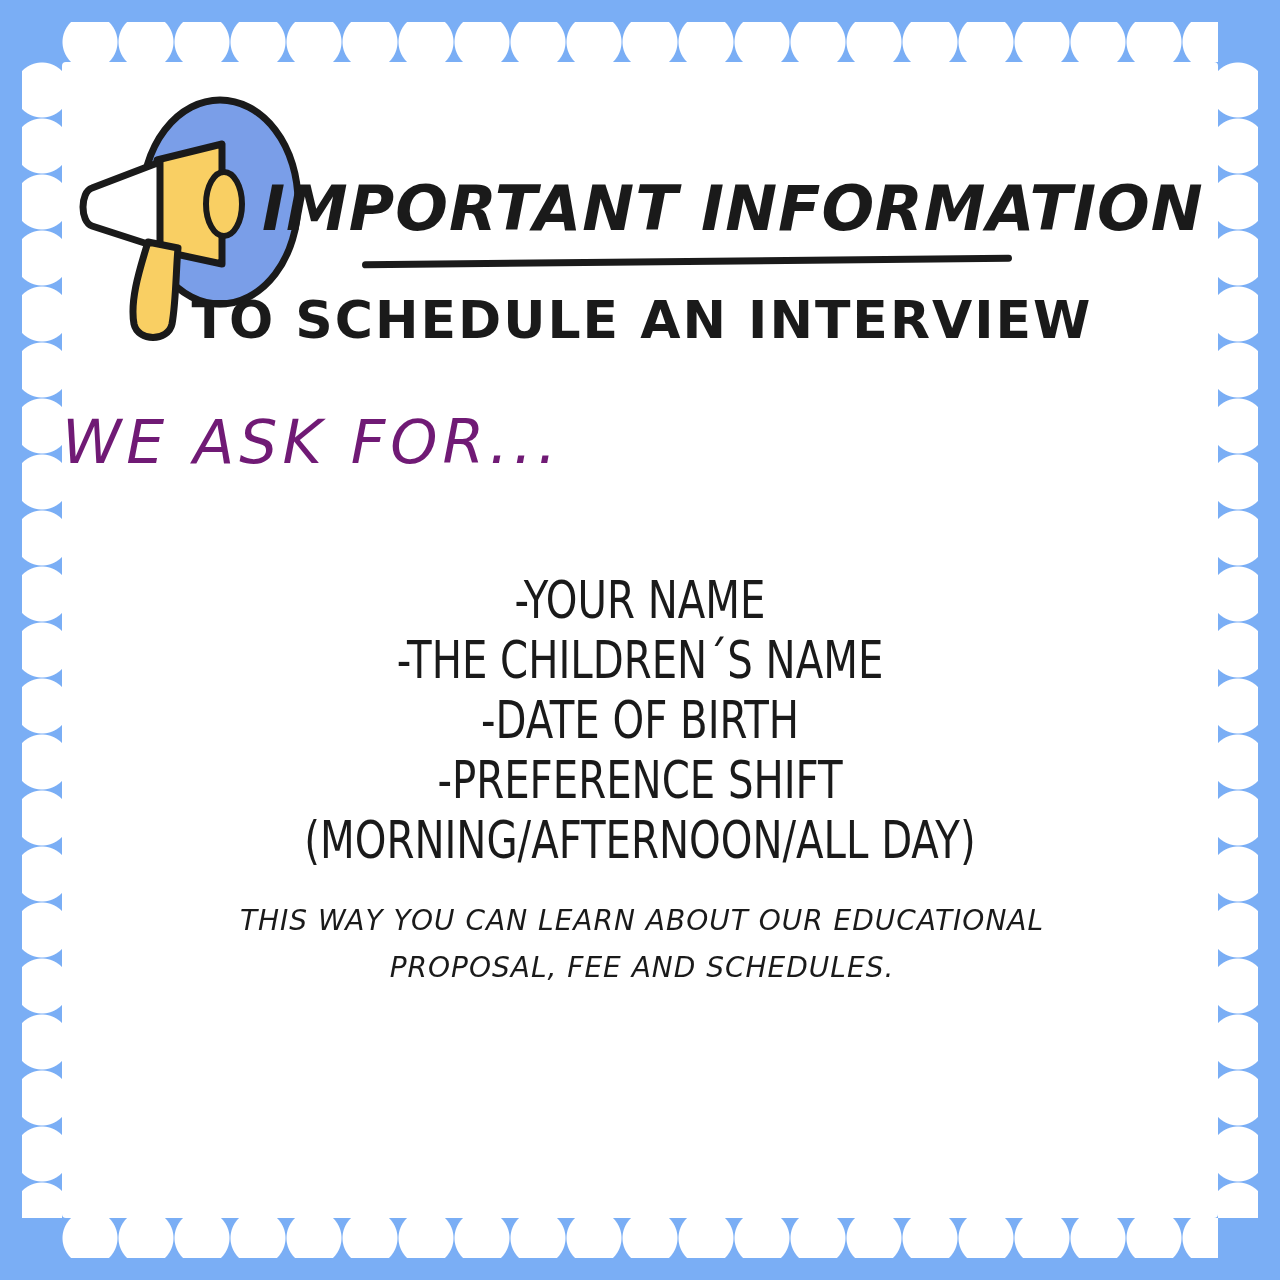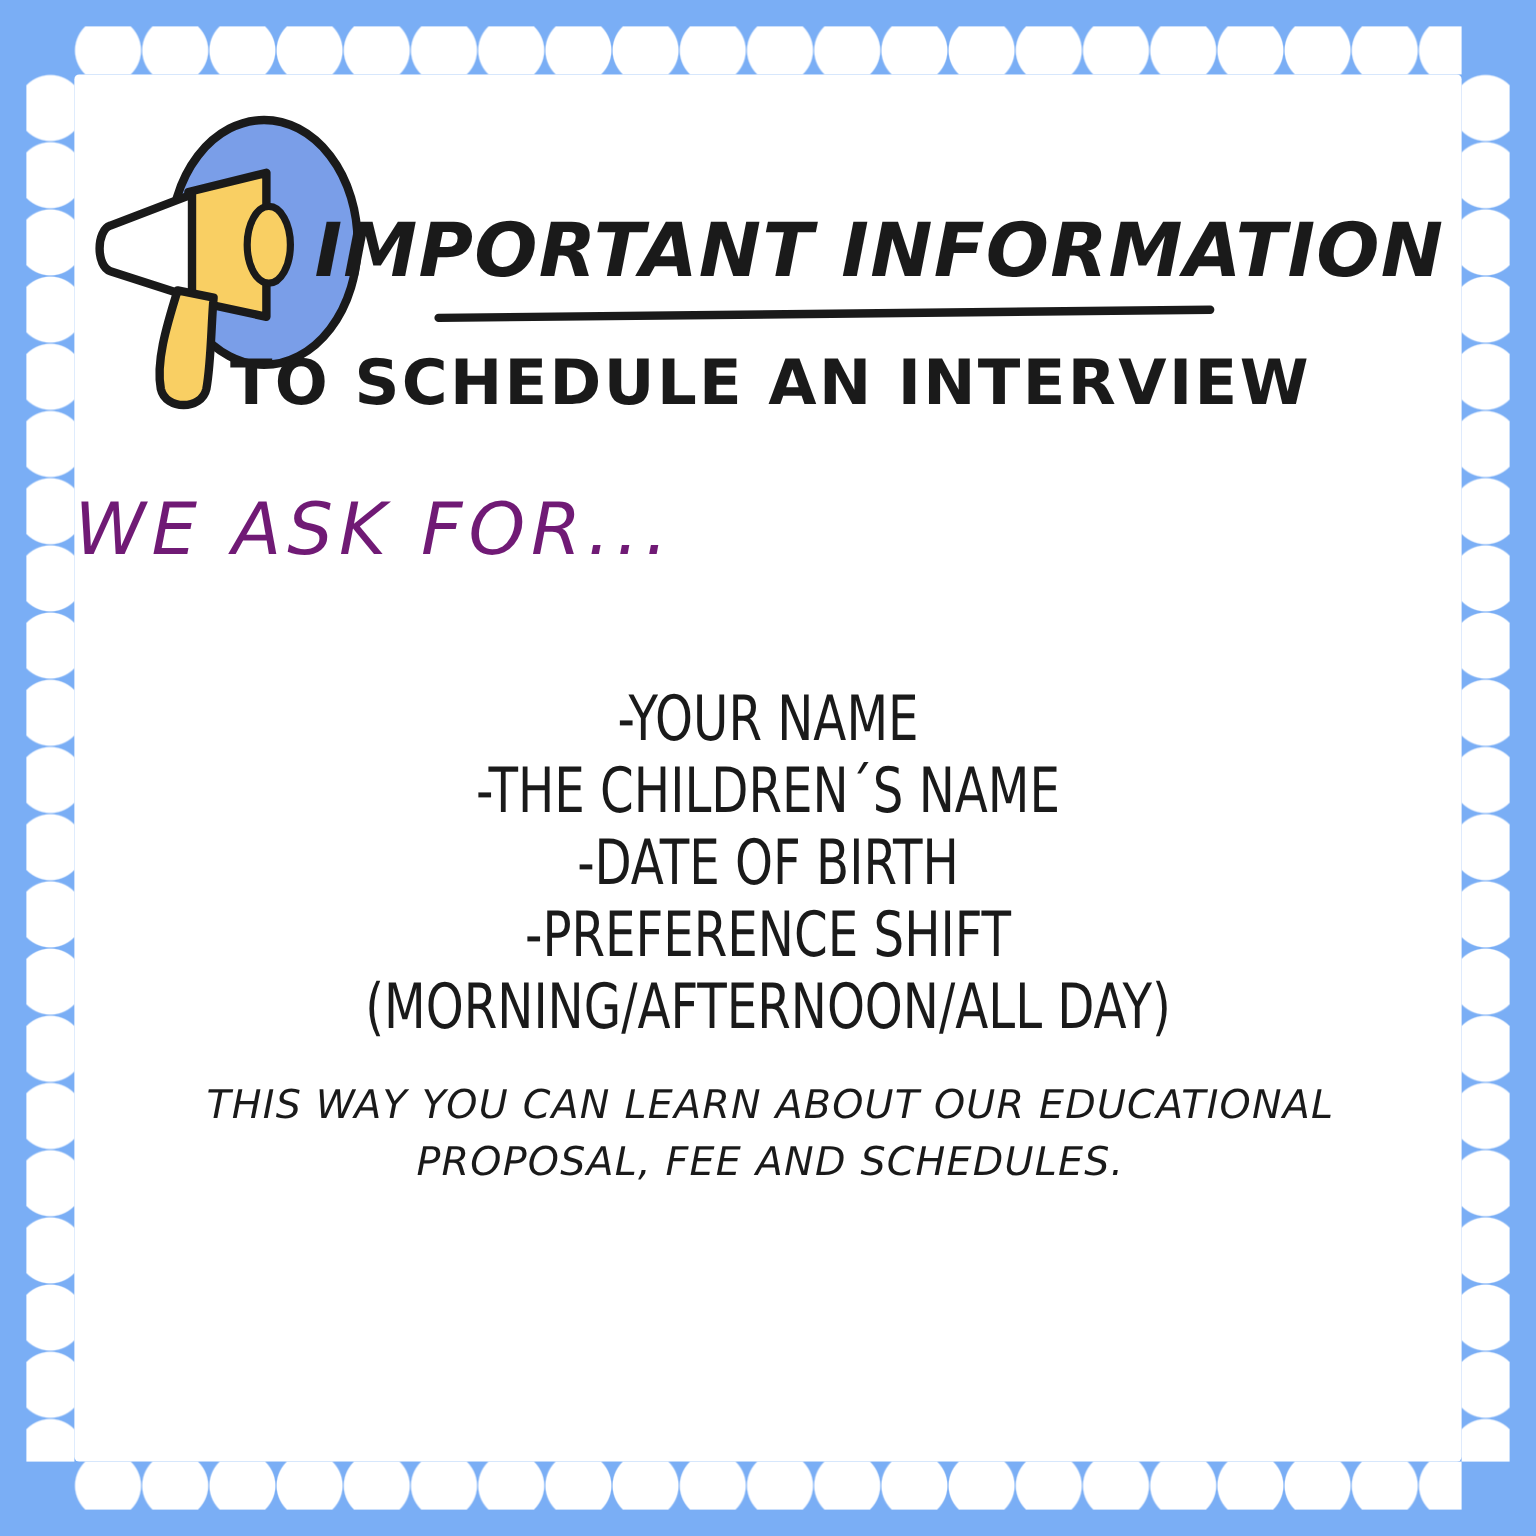--- a/index.html
+++ b/index.html
@@ -149,21 +149,21 @@
 
   .closing {
     position: absolute;
     left: 100px;
     top: 835px;
     width: 960px;
     text-align: center;
     font-family: "DejaVu Sans", sans-serif;
     font-style: italic;
     font-weight: 400;
-    font-size: 33px;
+    font-size: 28px;
     line-height: 47px;
     letter-spacing: 1px;
     color: #1a1a1a;
   }
 </style>
 </head>
 <body>
 
 <div class="poster">
 

